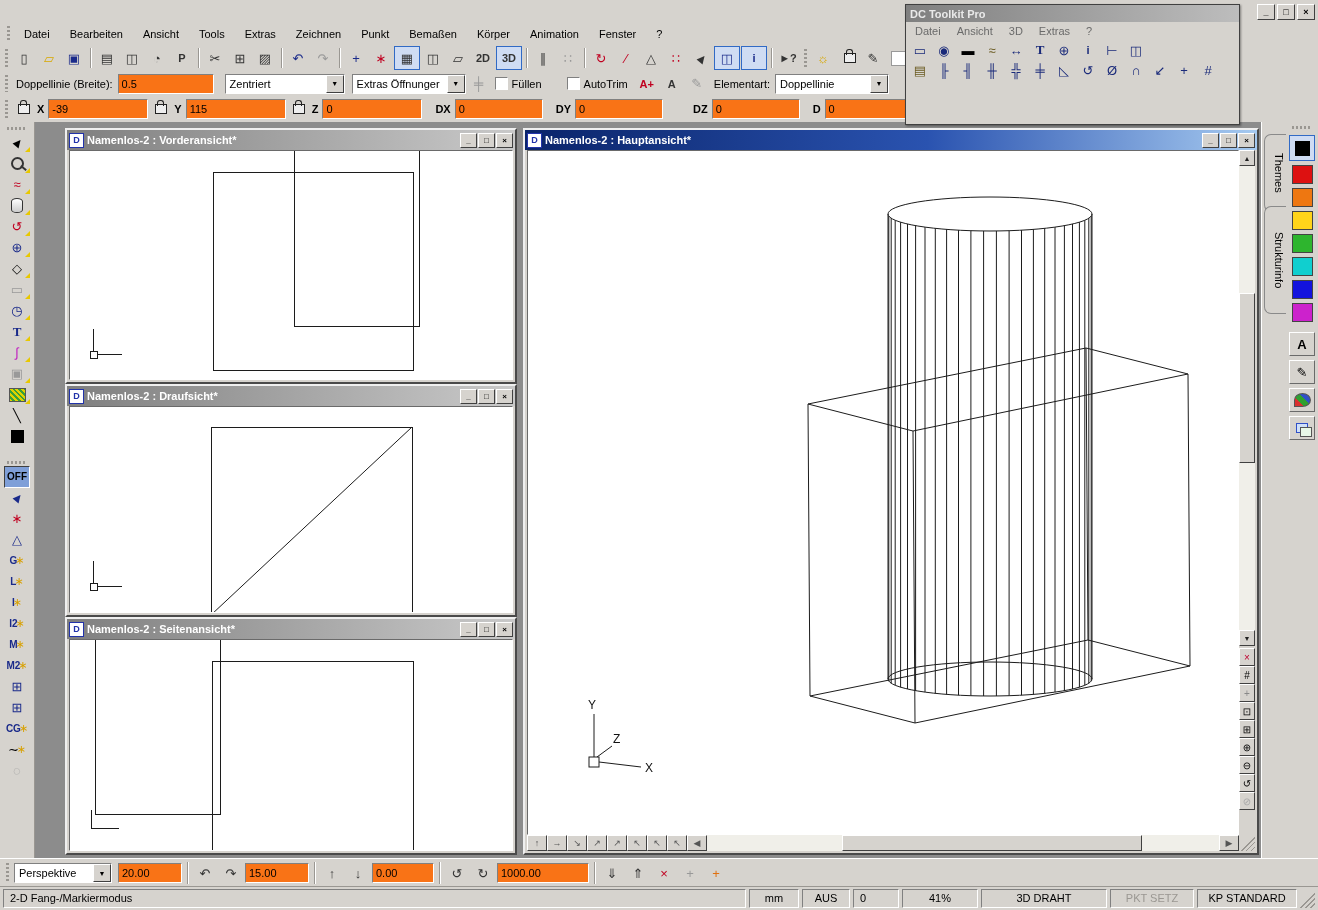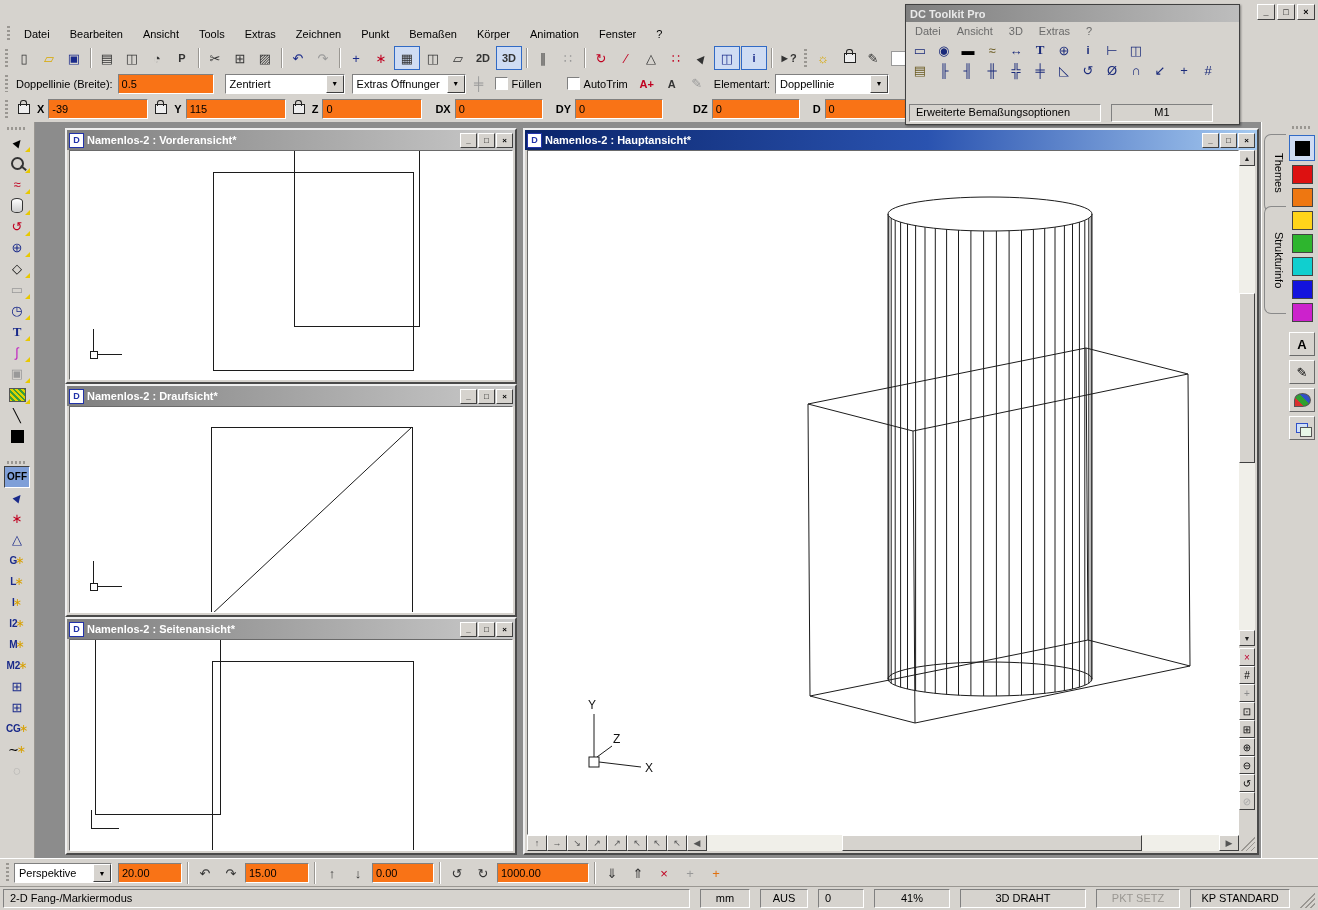--- a/index.html
+++ b/index.html
@@ -83,21 +83,21 @@
   #toolkit{position:absolute;left:905px;top:4px;width:333px;height:119px;background:#d6d3ce;border:1px solid #404040;box-shadow:1px 1px 2px rgba(0,0,0,.4)}
   .tk-title{height:17px;background:linear-gradient(90deg,#7f7f7f,#bdbdbd);color:#e9e9e9;font-weight:bold;display:flex;align-items:center;padding:0 4px}
   .tk-menu{display:flex;gap:2px;padding:1px 2px}
   .tk-mi{padding:2px 7px;color:#6a6a6a}
   .tk-row{display:flex;gap:2px;padding:0 3px;align-items:center}
   .tk-ico{width:22px;height:20px;display:flex;align-items:center;justify-content:center;font-size:13px;color:#1a2a7a}
   .tk-status{position:absolute;left:3px;bottom:2px;display:flex;gap:10px}
   .tk-box{height:14px;border:1px solid;border-color:#808080 #fff #fff #808080;padding:1px 6px;background:#d6d3ce;white-space:nowrap}
   
   #cambar{position:absolute;left:0;top:858px;right:0;height:28px;background:#d6d3ce;border-top:1px solid #fff;display:flex;align-items:center;gap:2px;padding:0 3px}
-  #statusbar{position:absolute;left:0;top:886px;right:0;height:24px;background:#d6d3ce;display:flex;gap:10px;padding:2px 3px;border-top:1px solid #9a9792;box-sizing:border-box}
+  #statusbar{position:absolute;left:0;top:886px;right:0;height:24px;background:#d6d3ce;display:flex;gap:3px;padding:2px 3px;border-top:1px solid #9a9792;box-sizing:border-box}
   .spanel{border:1px solid;border-color:#808080 #fff #fff #808080;padding:2px 6px;white-space:nowrap;overflow:hidden}
   .spanel.flexp{flex:1}
   .sgrip{width:15px;background-image:linear-gradient(135deg,transparent 0 55%,#9a9792 55% 60%,transparent 60% 70%,#9a9792 70% 75%,transparent 75% 85%,#9a9792 85% 90%,transparent 90%)}
 </style>
 </head>
 <body>
 
 <div id="app">
 
   <div class="winbtns">
@@ -355,24 +355,20 @@
       <span class="tk-ico">╫</span>
       <span class="tk-ico">╬</span>
       <span class="tk-ico">╪</span>
       <span class="tk-ico">◺</span>
       <span class="tk-ico">↺</span>
       <span class="tk-ico">Ø</span>
       <span class="tk-ico">∩</span>
       <span class="tk-ico">↙</span>
       <span class="tk-ico c-red">+</span>
       <span class="tk-ico c-red">#</span>
-    </div>
-    <div class="tk-status">
-      <span class="tk-box" style="width:178px">Erweiterte Bemaßungsoptionen</span>
-      <span class="tk-box" style="width:88px;text-align:center">M1</span>
     </div>
   </div>
 
   <div class="child" style="left:65px;top:128px;width:452px;height:256px">
     <div class="ctitle">
       <span class="dicon">D</span>
       <span>Namenlos-2 : Vorderansicht*</span>
       <span class="cbtns">
         <span class="cwb">_</span>
         <span class="cwb">□</span>

